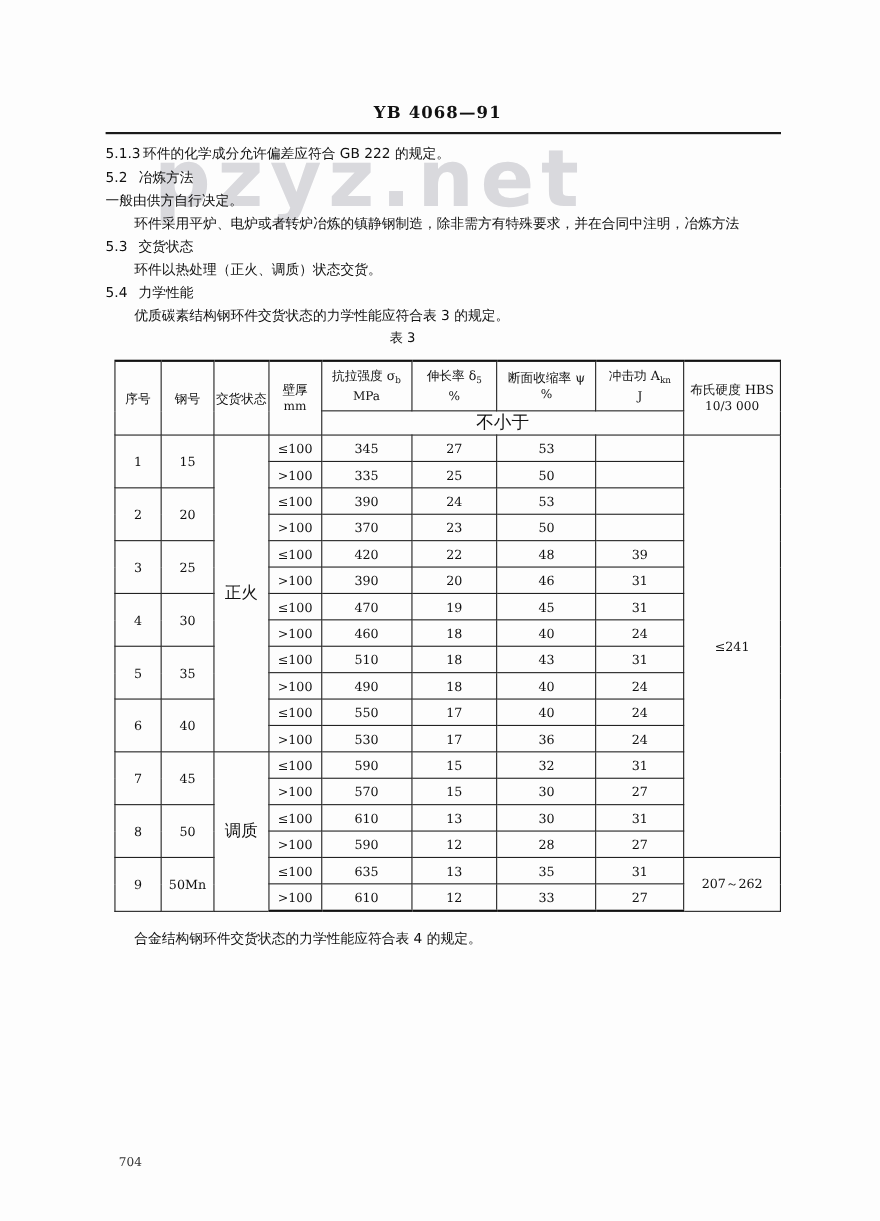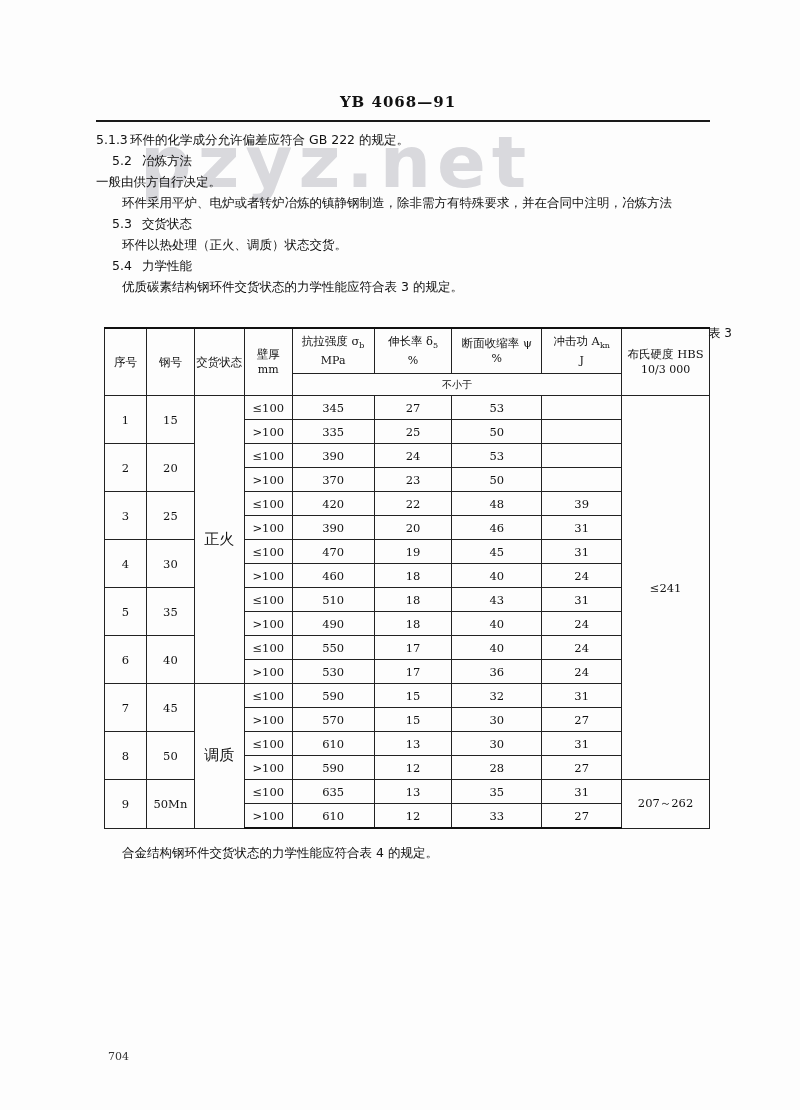--- a/index.html
+++ b/index.html
@@ -72,31 +72,31 @@
     width: 618px;
     z-index: 2;
     font-size: 12.5px;
     line-height: 20px;
   }
   .para {
     margin: 0 0 1px 0;
     white-space: nowrap;
   }
   .sec-num { display: inline-block; min-width: 34px; }
-  .sec-num.wide { min-width: 30px; margin-left: 16px; }
+  .sec-num.wide { min-width: 30px; }
   .indent { display: inline-block; width: 26px; }
   .lbl { margin-left: 0; text-align: right; }
 
   
   .table-caption {
     position: absolute;
     left: 0;
-    top: 325px;
+    top: 299px;
     width: 732px;
-    text-align: right;
+    text-align: center;
     font-size: 12px;
     z-index: 2;
   }
 
   
   .tbl-wrap {
     position: absolute;
     left: 104px;
     top: 327px;
     width: 606px;
@@ -120,21 +120,21 @@
 
   th.hcell {
     height: 44px;
     font-size: 11.5px;
     line-height: 15px;
     margin-top: 42px;
   }
   th.hcell .unit { font-size: 11px; }
   th.notless {
     height: 21px;
-    font-size: 10px;
+    font-size: 16px;
     margin-top: 20px;
   }
   td.dcell {
     height: 23px;
     font-size: 11.5px;
   }
   td.cnlabel {
     font-size: 15px;
   }
   .sub { font-size: 8px; vertical-align: sub; }

